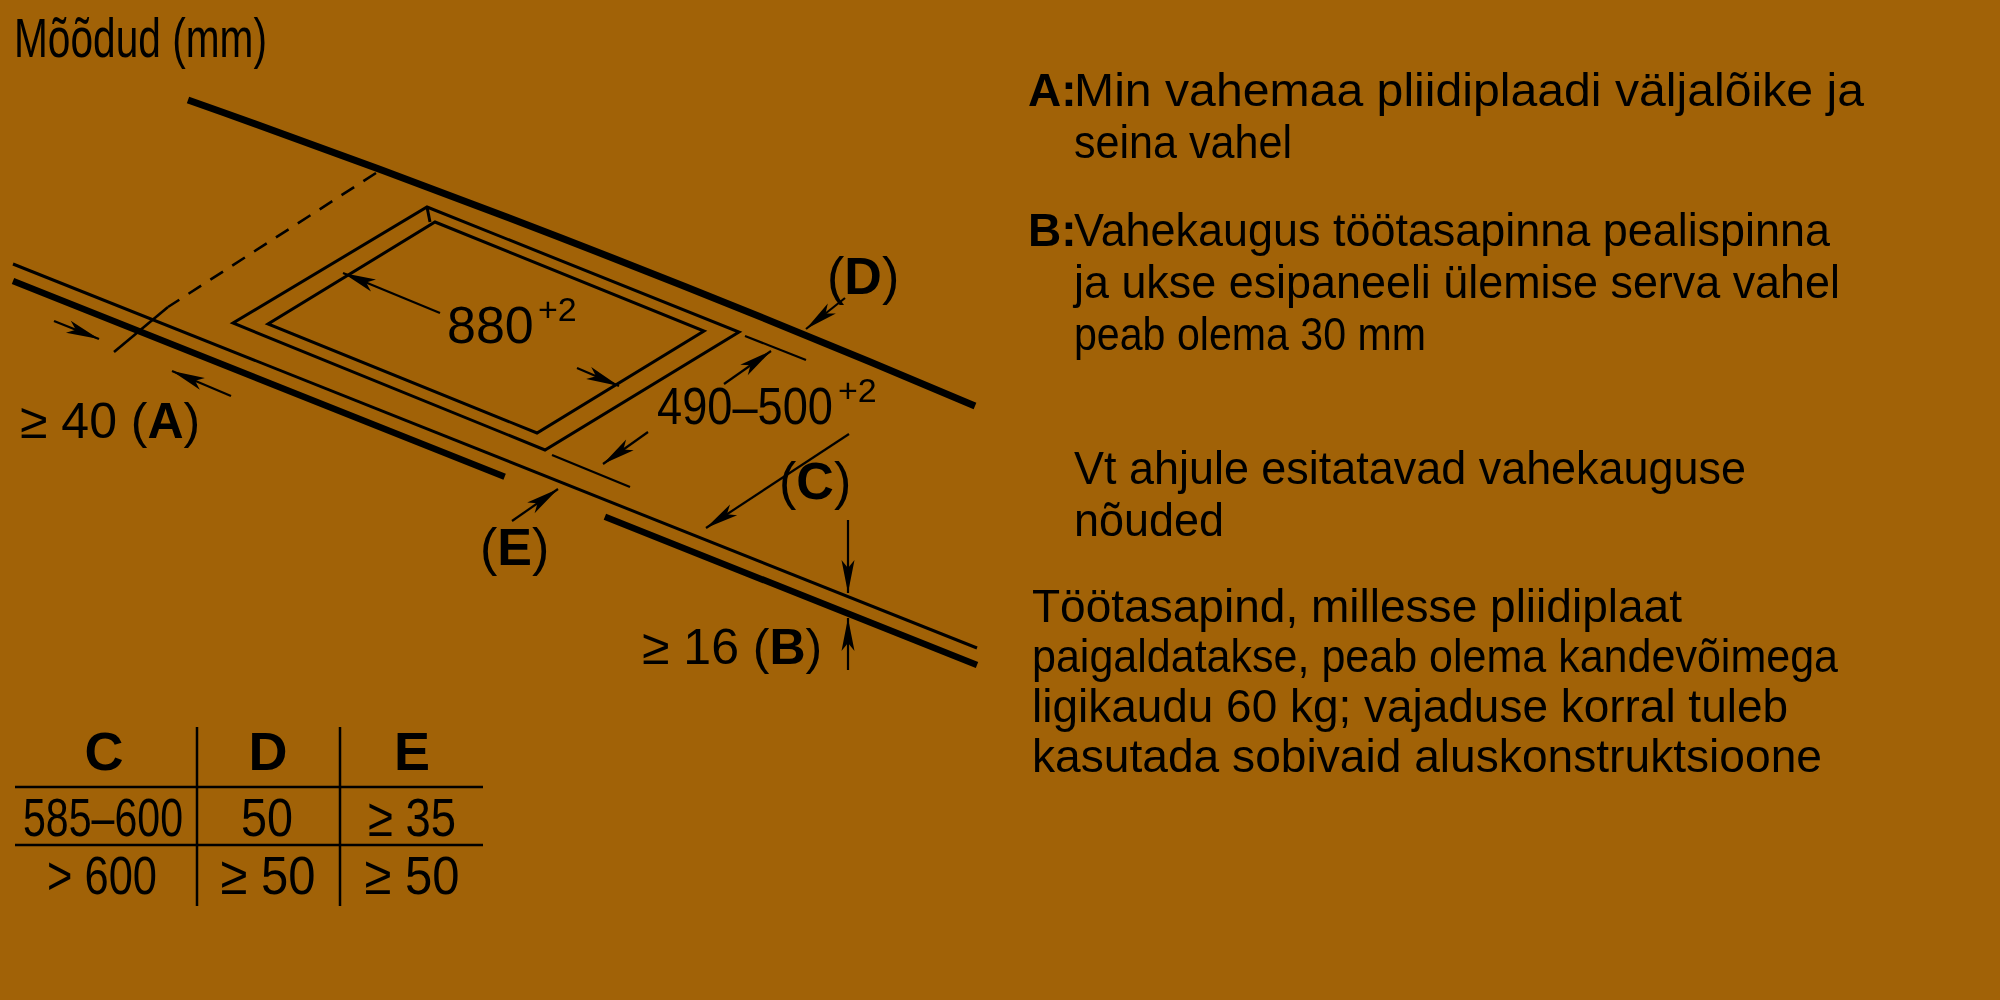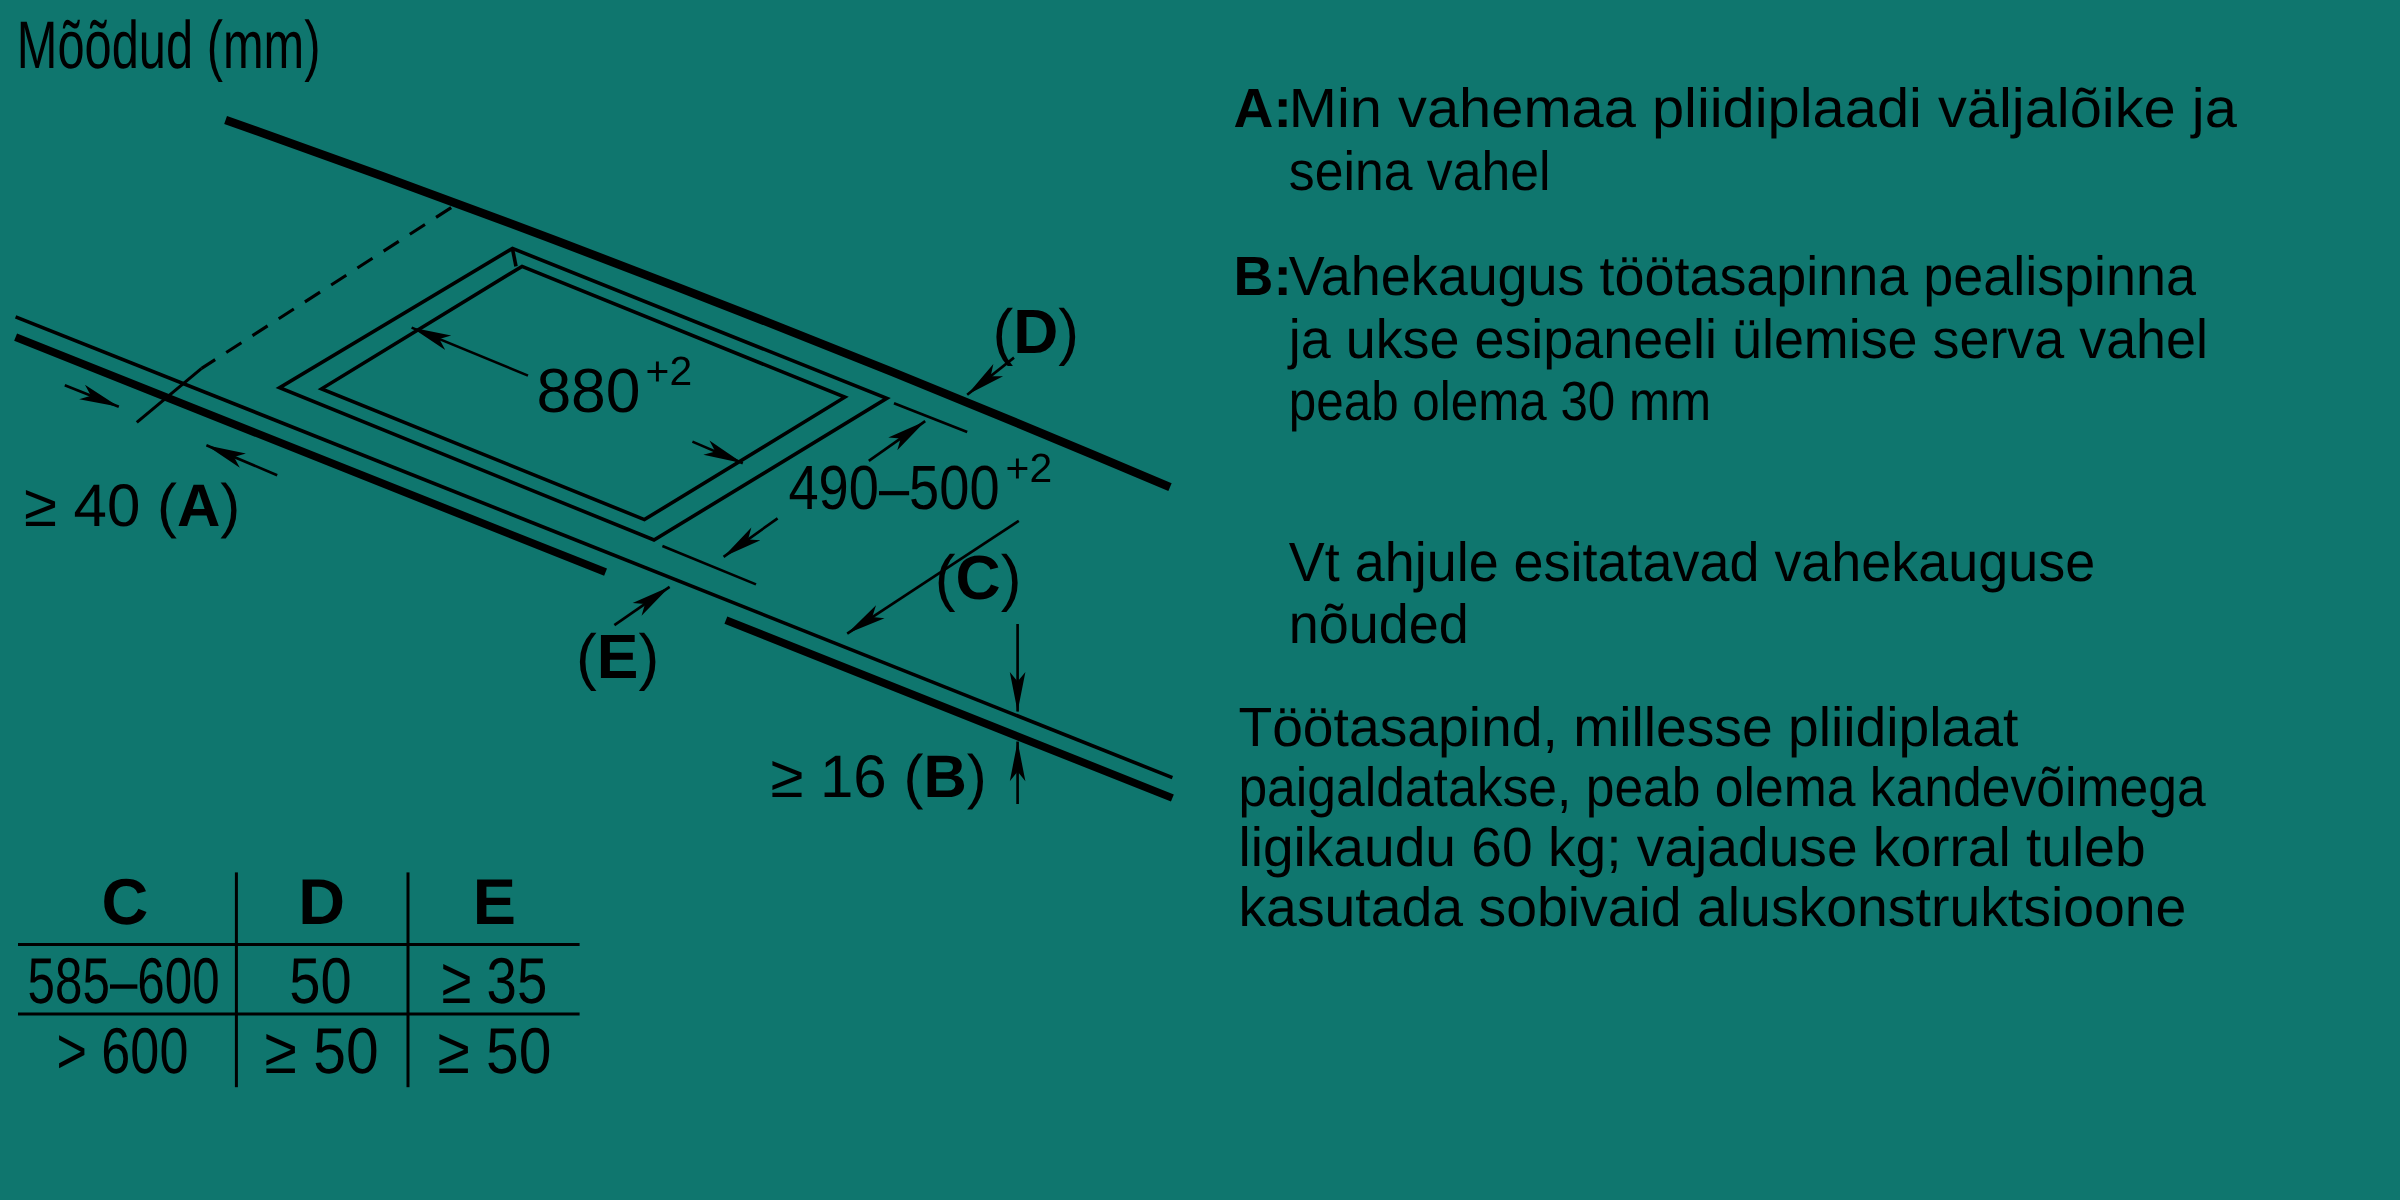--- a/index.html
+++ b/index.html
@@ -4,21 +4,21 @@
 <style>
   html, body {
     margin: 0;
     padding: 0;
     background: #ffffff;
   }
   .canvas {
     position: relative;
     width: 2000px;
     height: 1000px;
-    background: #0f766e;
+    background: #a16207;
     font-family: "Liberation Sans", sans-serif;
     overflow: hidden;
   }
   svg { display: block; }
   svg text {
     fill: #000000;
     font-family: "Liberation Sans", sans-serif;
   }
   .ln { stroke: #000000; fill: none; }
 </style>

